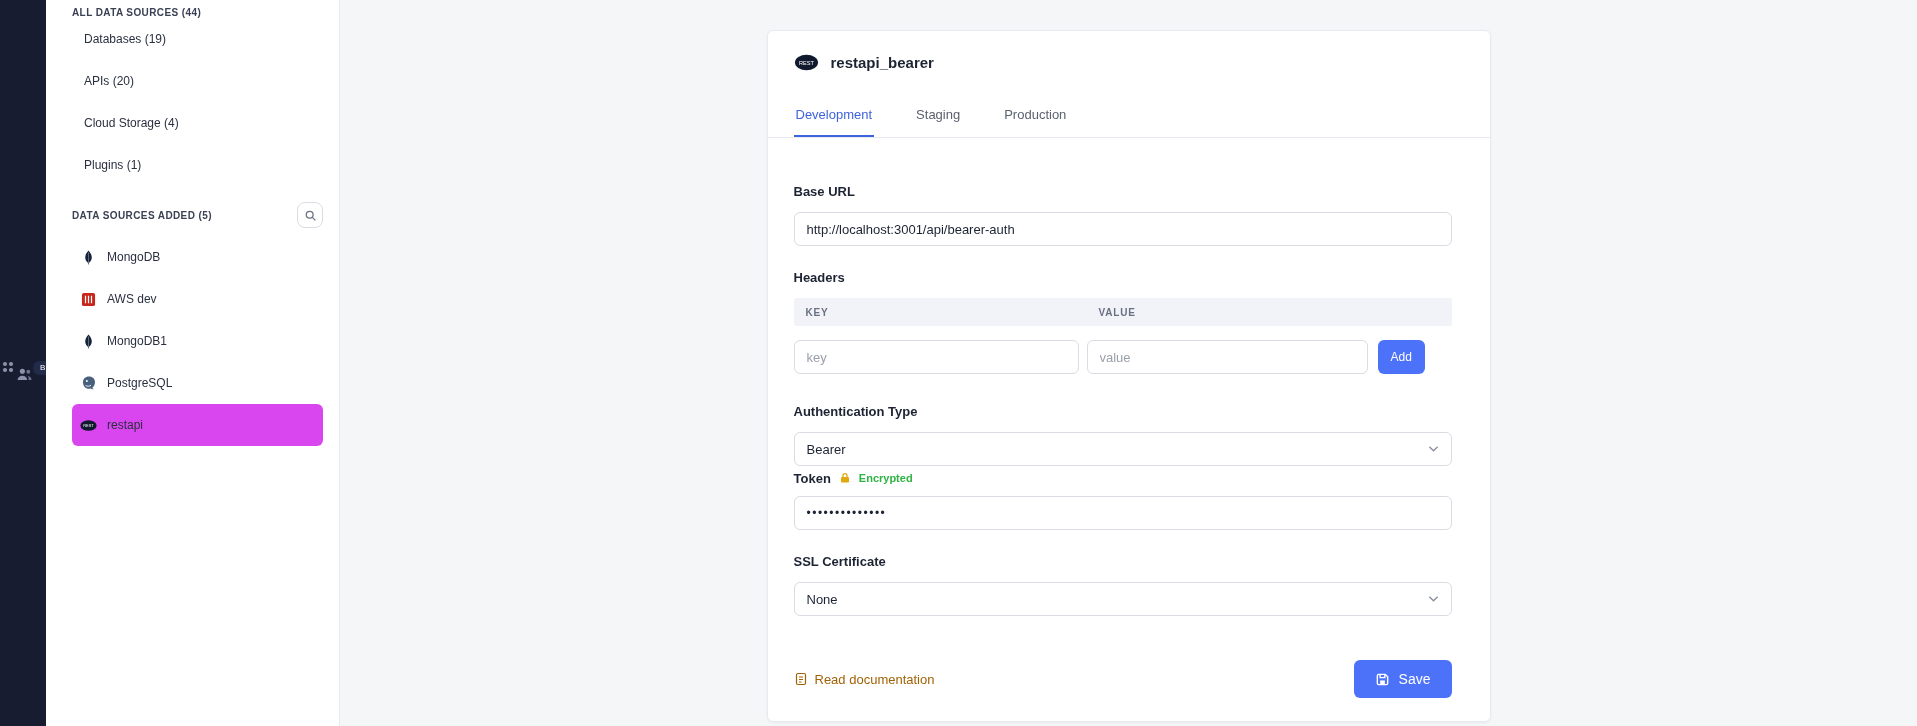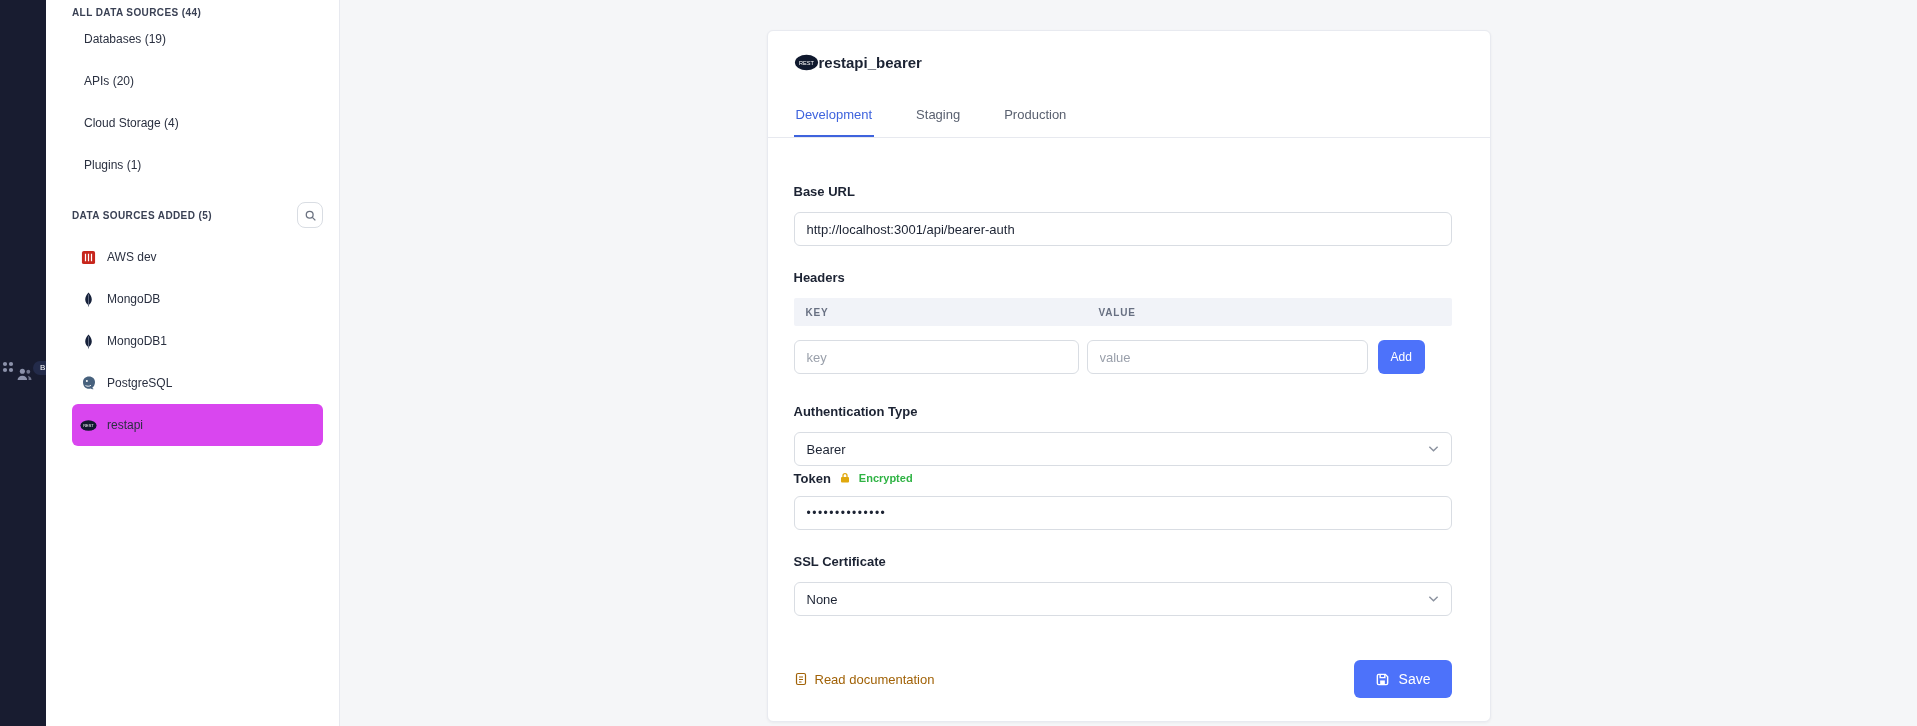--- a/index.html
+++ b/index.html
@@ -21,21 +21,21 @@
   .cat-item{height:42px;display:flex;align-items:center;padding-left:12px;font-size:12px;color:#2a3040;cursor:pointer;border-radius:6px}
   .ds-list{margin-top:8px}
   .ds-item{height:42px;display:flex;align-items:center;gap:10px;padding:0 8px;font-size:12px;color:#2a3040;border-radius:6px;cursor:pointer}
   .ds-item.selected{background:#d946ef}
   .ds-icon{width:17px;height:17px;display:flex;align-items:center;justify-content:center;flex-shrink:0}
   .search-btn{width:26px;height:26px;border:1px solid #d9dde3;border-radius:8px;background:#fff;display:flex;align-items:center;justify-content:center;color:#6b7280;cursor:pointer}
 
   
   .main{flex:1;height:100%;overflow:hidden}
   .card{width:724px;height:692px;margin:30px auto 0;background:#fff;border:1px solid #e8eaf0;border-radius:6px;box-shadow:0 1px 3px rgba(16,24,40,.05)}
-  .card-header{display:flex;align-items:center;gap:0;padding:20px 16px 0 26px;height:42px}
+  .card-header{display:flex;align-items:center;gap:12px;padding:20px 16px 0 26px;height:42px}
   .card-title{font-size:15px;font-weight:700;color:#1c2333}
   .tabs{display:flex;gap:40px;padding:0 26px;margin-top:24px;border-bottom:1px solid #e7e9ef}
   .tab{font-size:13px;color:#5a6170;padding:10px 2px 13px;cursor:pointer;border-bottom:2px solid transparent}
   .tab.active{color:#3e63dd;border-bottom-color:#3e63dd;font-weight:500}
 
   .form{padding:0 38px 0 26px}
   .field-label{margin-top:46px;font-size:13px;font-weight:700;color:#1c2333;height:16px;line-height:16px}
   .field-label.headers-label{margin-top:24px}
   .field-label.auth-label{margin-top:30px}
   .field-label.ssl-label{margin-top:24px}
@@ -144,35 +144,35 @@
               <circle cx="7" cy="7" r="4.2"></circle>
               <path d="M10.3 10.3L14 14"></path>
             </svg>
         </span>
       </button>
     </div>
 
     <div class="ds-list">
       <div class="ds-item">
         <span class="ds-icon">
+          <svg width="13" height="15" viewBox="0 0 12 16">
+              <path d="M6 .6c2.3 2.7 3.5 5 3.5 7.5 0 2.8-1.6 4.8-3 5.6l-.2 1.7h-.6l-.2-1.7c-1.4-.8-3-2.8-3-5.6C2.5 5.6 3.7 3.3 6 .6z" fill="#16213a"></path>
+              <path d="M6 2.5v12" stroke="#9aa3b5" stroke-width=".6"></path>
+            </svg>
+        </span>
+        <span>MongoDB</span>
+      </div>
+      <div class="ds-item">
+        <span class="ds-icon">
           <svg width="15" height="15" viewBox="0 0 16 16">
               <rect x="1" y="1" width="14" height="14" rx="2" fill="#c7261c"></rect>
               <path d="M4.8 4v8M8 4v8M11.2 4v8" stroke="#fff" stroke-width="1.3"></path>
             </svg>
         </span>
         <span>AWS dev</span>
-      </div>
-      <div class="ds-item">
-        <span class="ds-icon">
-          <svg width="13" height="15" viewBox="0 0 12 16">
-              <path d="M6 .6c2.3 2.7 3.5 5 3.5 7.5 0 2.8-1.6 4.8-3 5.6l-.2 1.7h-.6l-.2-1.7c-1.4-.8-3-2.8-3-5.6C2.5 5.6 3.7 3.3 6 .6z" fill="#16213a"></path>
-              <path d="M6 2.5v12" stroke="#9aa3b5" stroke-width=".6"></path>
-            </svg>
-        </span>
-        <span>MongoDB</span>
       </div>
       <div class="ds-item">
         <span class="ds-icon">
           <svg width="13" height="15" viewBox="0 0 12 16">
               <path d="M6 .6c2.3 2.7 3.5 5 3.5 7.5 0 2.8-1.6 4.8-3 5.6l-.2 1.7h-.6l-.2-1.7c-1.4-.8-3-2.8-3-5.6C2.5 5.6 3.7 3.3 6 .6z" fill="#16213a"></path>
               <path d="M6 2.5v12" stroke="#9aa3b5" stroke-width=".6"></path>
             </svg>
         </span>
         <span>MongoDB1</span>
       </div>

